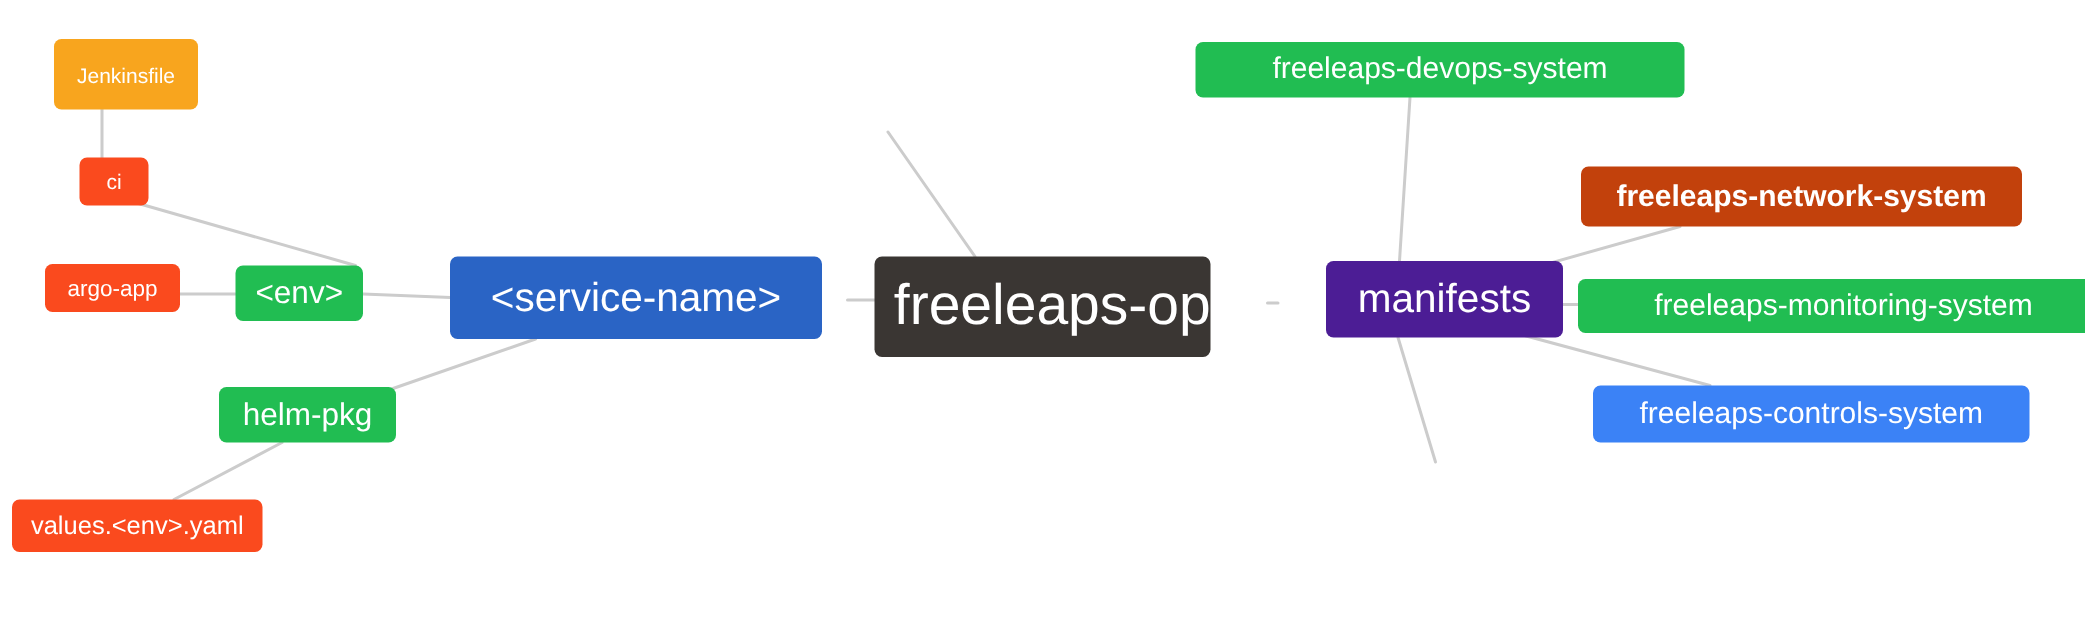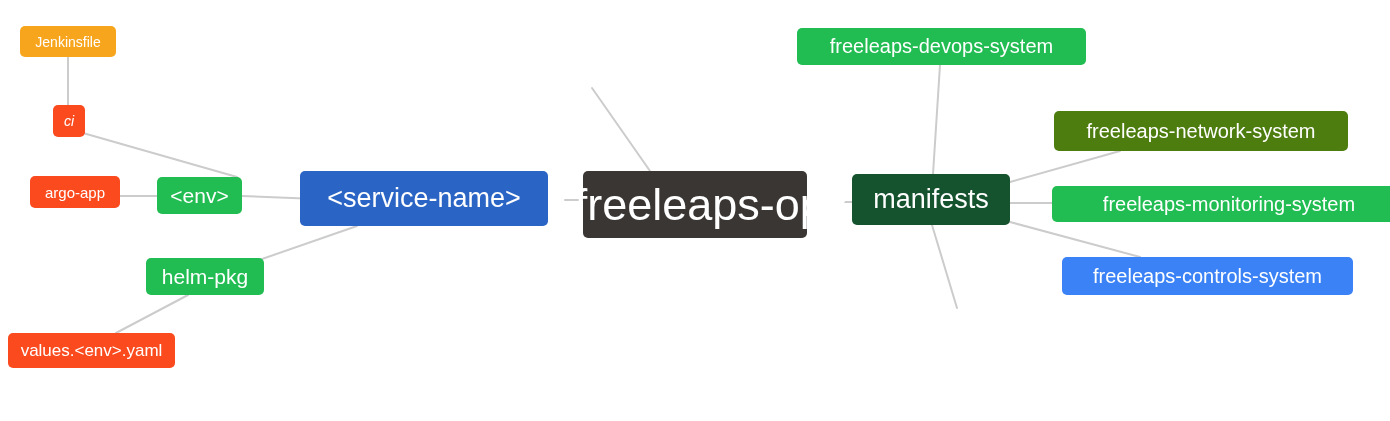--- a/index.html
+++ b/index.html
@@ -31,31 +31,31 @@
     align-items: center;
     justify-content: center;
     color: #ffffff;
     border-radius: 5px;
     white-space: nowrap;
     box-sizing: border-box;
     cursor: pointer;
     user-select: none;
   }
   
-  .n-jenkinsfile { left: 20px;  top: 26px;  width: 96px;  height: 31px; font-size: 14px; }
-  .n-ci          { left: 53px;  top: 105px; width: 32px;  height: 32px; font-size: 14px; font-style: italic; }
+  .n-jenkinsfile { left: 36px;  top: 26px;  width: 96px;  height: 47px; font-size: 14px; }
+  .n-ci          { left: 53px;  top: 105px; width: 46px;  height: 32px; font-size: 14px; }
   .n-argo        { left: 30px;  top: 176px; width: 90px;  height: 32px; font-size: 15px; }
   .n-env         { left: 157px; top: 177px; width: 85px;  height: 37px; font-size: 21px; }
   .n-fcp         { left: 315px; top: 36px;  width: 277px; height: 52px; font-size: 26px; }
   .n-service     { left: 300px; top: 171px; width: 248px; height: 55px; font-size: 27px; }
   .n-helm        { left: 146px; top: 258px; width: 118px; height: 37px; font-size: 21px; text-align: center; }
   .n-values      { left: 8px;   top: 333px; width: 167px; height: 35px; font-size: 17px; }
-  .n-ops         { left: 583px; top: 171px; width: 224px; height: 67px; font-size: 45px; padding-left: 32px; }
+  .n-ops         { left: 583px; top: 171px; width: 224px; height: 67px; font-size: 38px; padding-left: 32px; }
   .n-manifests   { left: 852px; top: 174px; width: 158px; height: 51px; font-size: 27px; }
-  .n-devops      { left: 797px; top: 28px;  width: 289px; height: 37px; font-size: 20px; }
+  .n-devops      { left: 797px; top: 28px;  width: 326px; height: 37px; font-size: 20px; }
   .n-network     { left: 1054px;top: 111px; width: 294px; height: 40px; font-size: 20px; }
   .n-monitoring  { left: 1052px;top: 186px; width: 354px; height: 36px; font-size: 20px; text-align: right; }
   .n-controls    { left: 1062px;top: 257px; width: 291px; height: 38px; font-size: 20px; }
   .n-storage     { left: 813px; top: 308px; width: 262px; height: 40px; font-size: 20px; }
 </style>
 </head>
 <body>
 
 <div class="canvas">
 
@@ -77,19 +77,19 @@
   </svg>
 
   <div class="node n-jenkinsfile" style="background: rgb(248, 165, 30);">Jenkinsfile</div>
   <div class="node n-ci" style="background: rgb(250, 74, 30);">ci</div>
   <div class="node n-env" style="background: rgb(33, 189, 82);">&lt;env&gt;</div>
   <div class="node n-argo" style="background: rgb(250, 74, 30);">argo-app</div>
   <div class="node n-service" style="background: rgb(42, 100, 197);">&lt;service-name&gt;</div>
   <div class="node n-helm" style="background: rgb(33, 189, 82);">helm-pkg</div>
   <div class="node n-values" style="background: rgb(250, 74, 30);">values.&lt;env&gt;.yaml</div>
   <div class="node n-ops" style="background: rgb(58, 54, 51);">freeleaps-ops</div>
-  <div class="node n-manifests" style="background: #14532d;">manifests</div>
+  <div class="node n-manifests" style="background: #4c1d95; margin-left: 32px;">manifests</div>
   <div class="node n-devops" style="background: rgb(33, 189, 82);">freeleaps-devops-system</div>
-  <div class="node n-network" style="background: #4d7c0f;">freeleaps-network-system</div>
+  <div class="node n-network" style="background: #c2410c; font-weight: bold;">freeleaps-network-system</div>
   <div class="node n-monitoring" style="background: rgb(33, 189, 82);">freeleaps-monitoring-system</div>
   <div class="node n-controls" style="background: #3b82f6;">freeleaps-controls-system</div>
 
 </div>
 
 </body></html>

